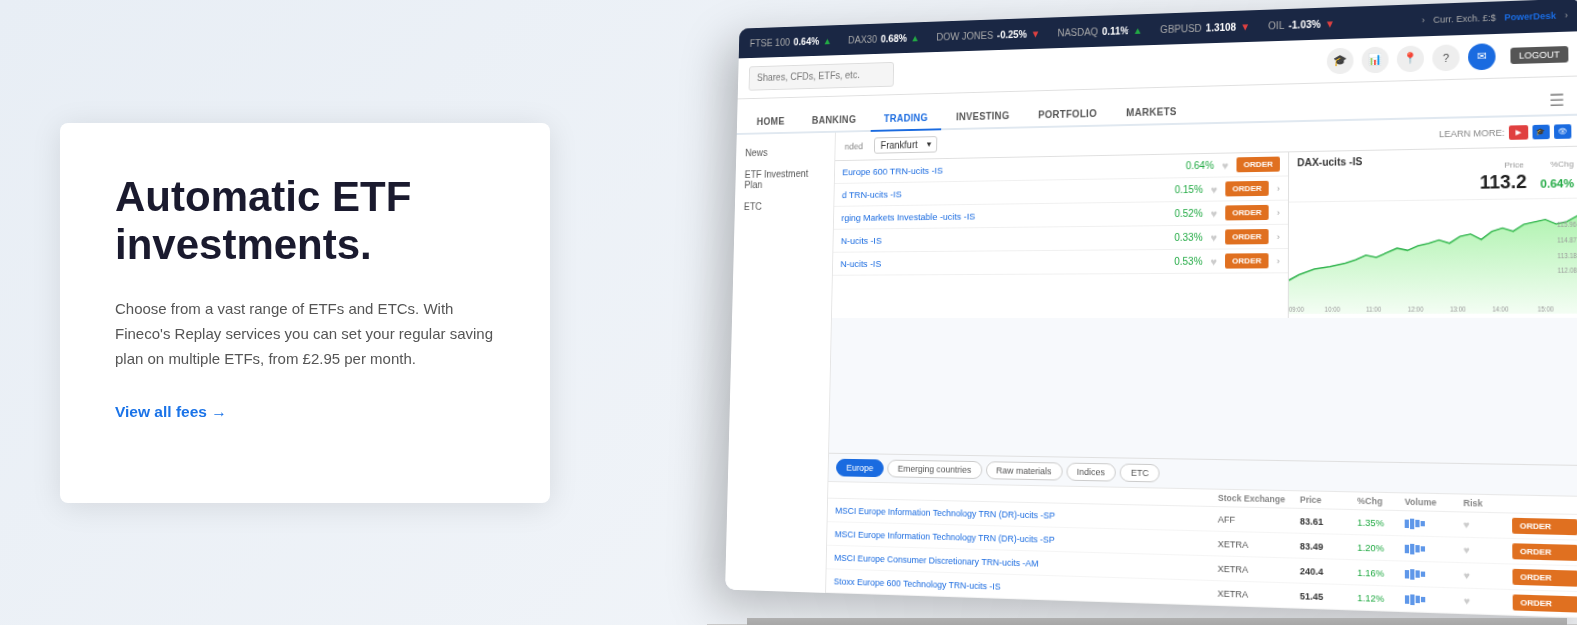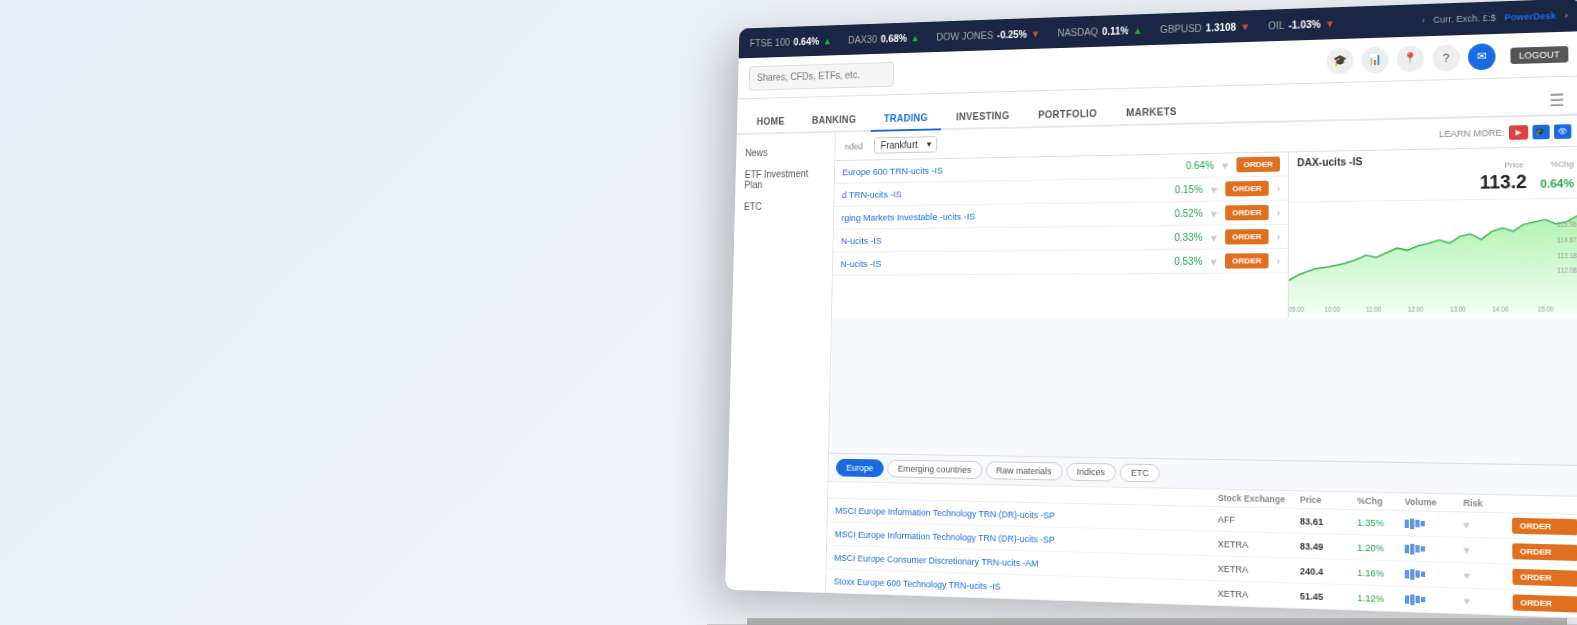--- a/index.html
+++ b/index.html
@@ -461,20 +461,25 @@
       display: flex;
       align-items: center;
       justify-content: center;
     }
   </style>
 </head>
 <body>
 
 <div class="page-wrapper">
 
+  <div class="left-card">
+    <h1 class="headline">Automatic ETF investments.</h1>
+    <p class="description">Choose from a vast range of ETFs and ETCs. With Fineco's Replay services you can set your regular saving plan on multiple ETFs, from £2.95 per month.</p>
+    <a class="view-fees-link">View all fees →</a>
+  </div>
 
   <div class="platform-mockup">
     <div class="platform-inner">
 
       <div class="ticker-bar">
         <div class="ticker-item">
           <span class="ticker-label">FTSE 100</span>
           <span class="ticker-val">0.64%</span>
           <span class="ticker-up">▲</span>
         </div>

